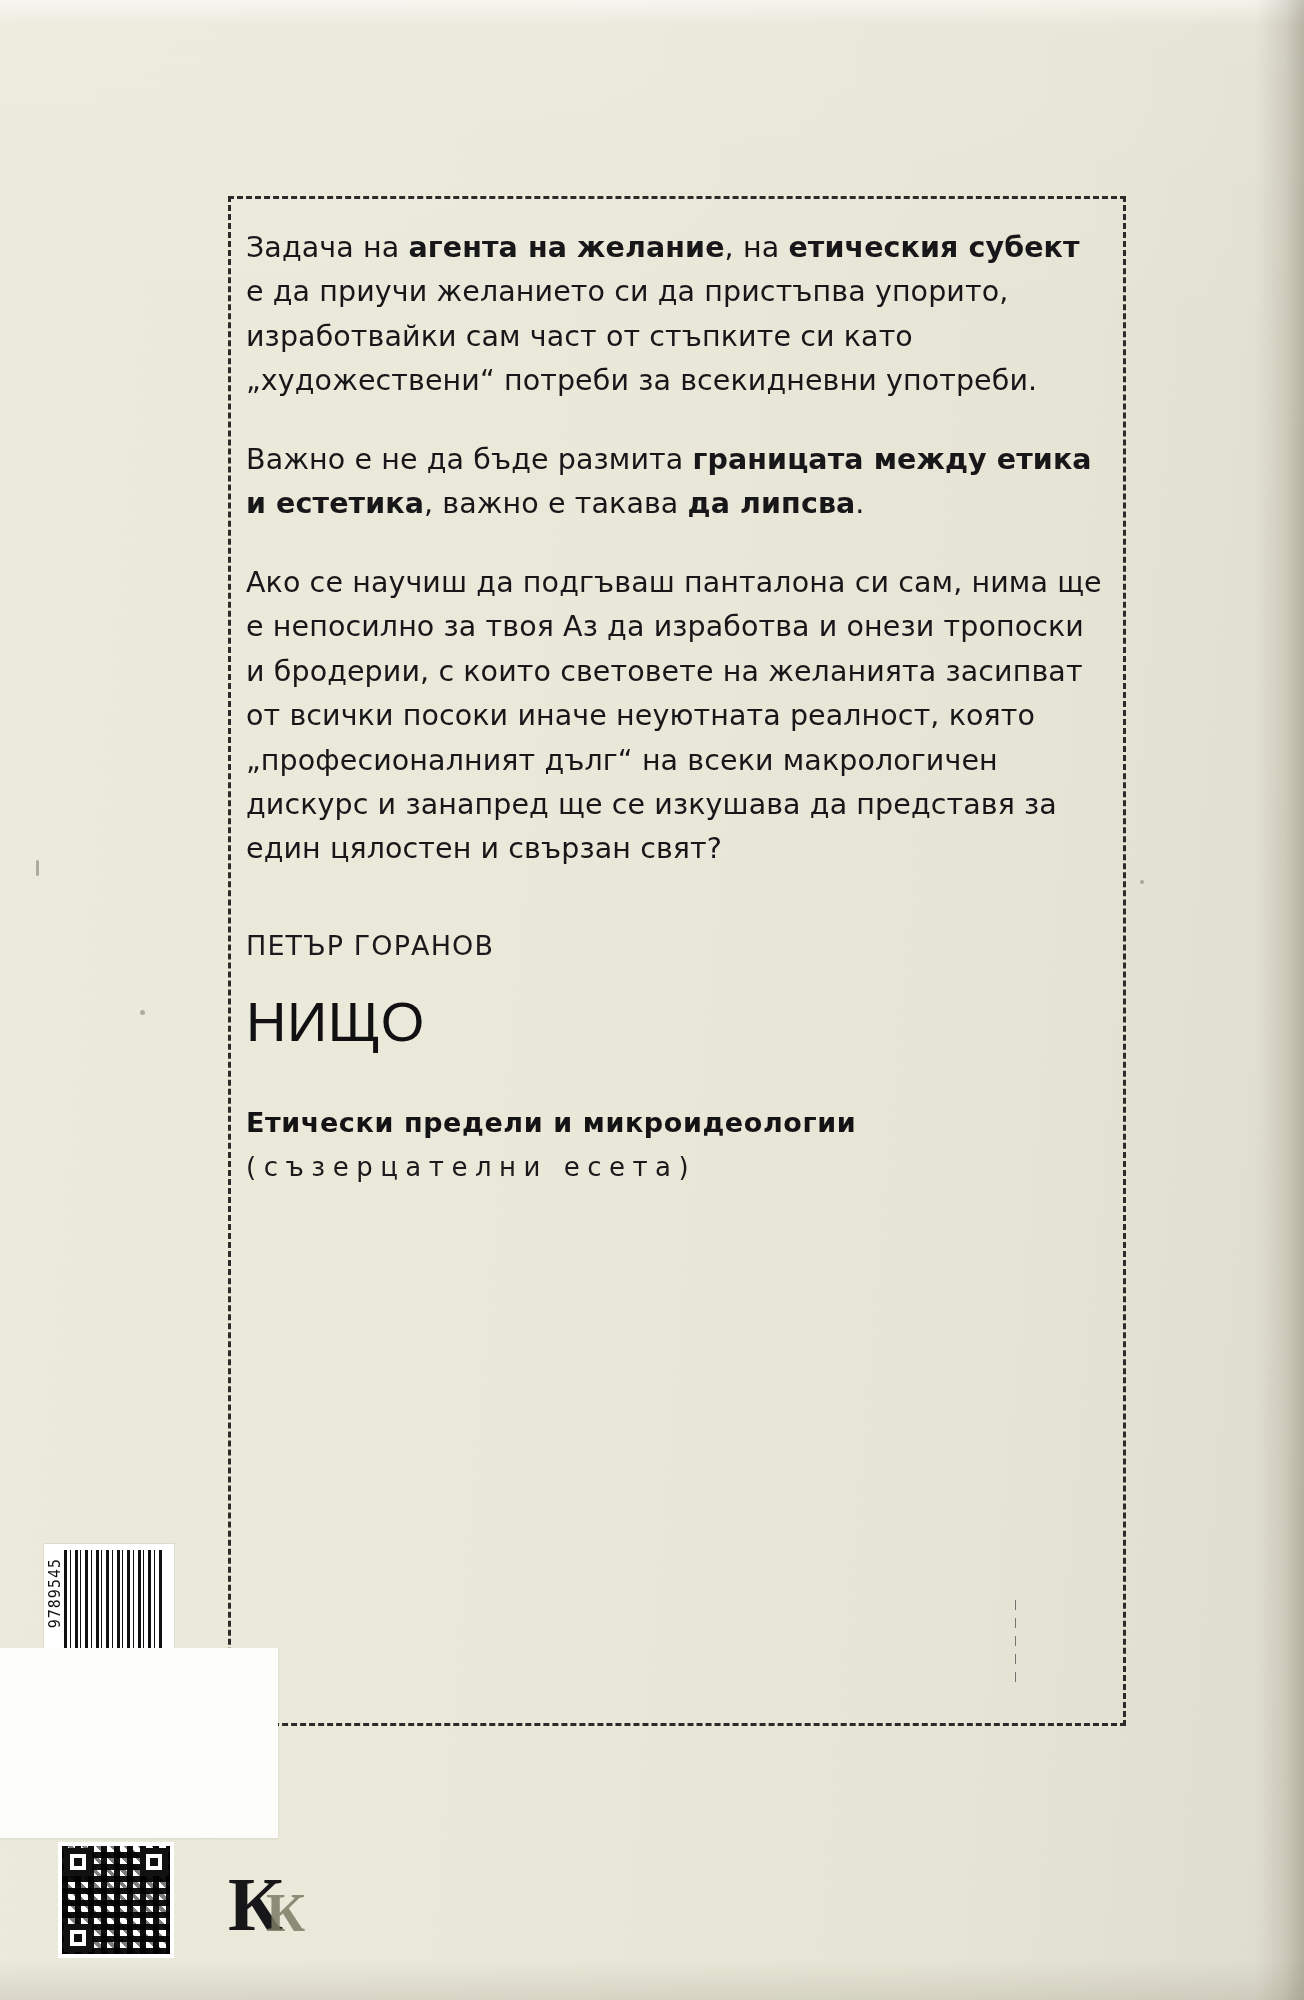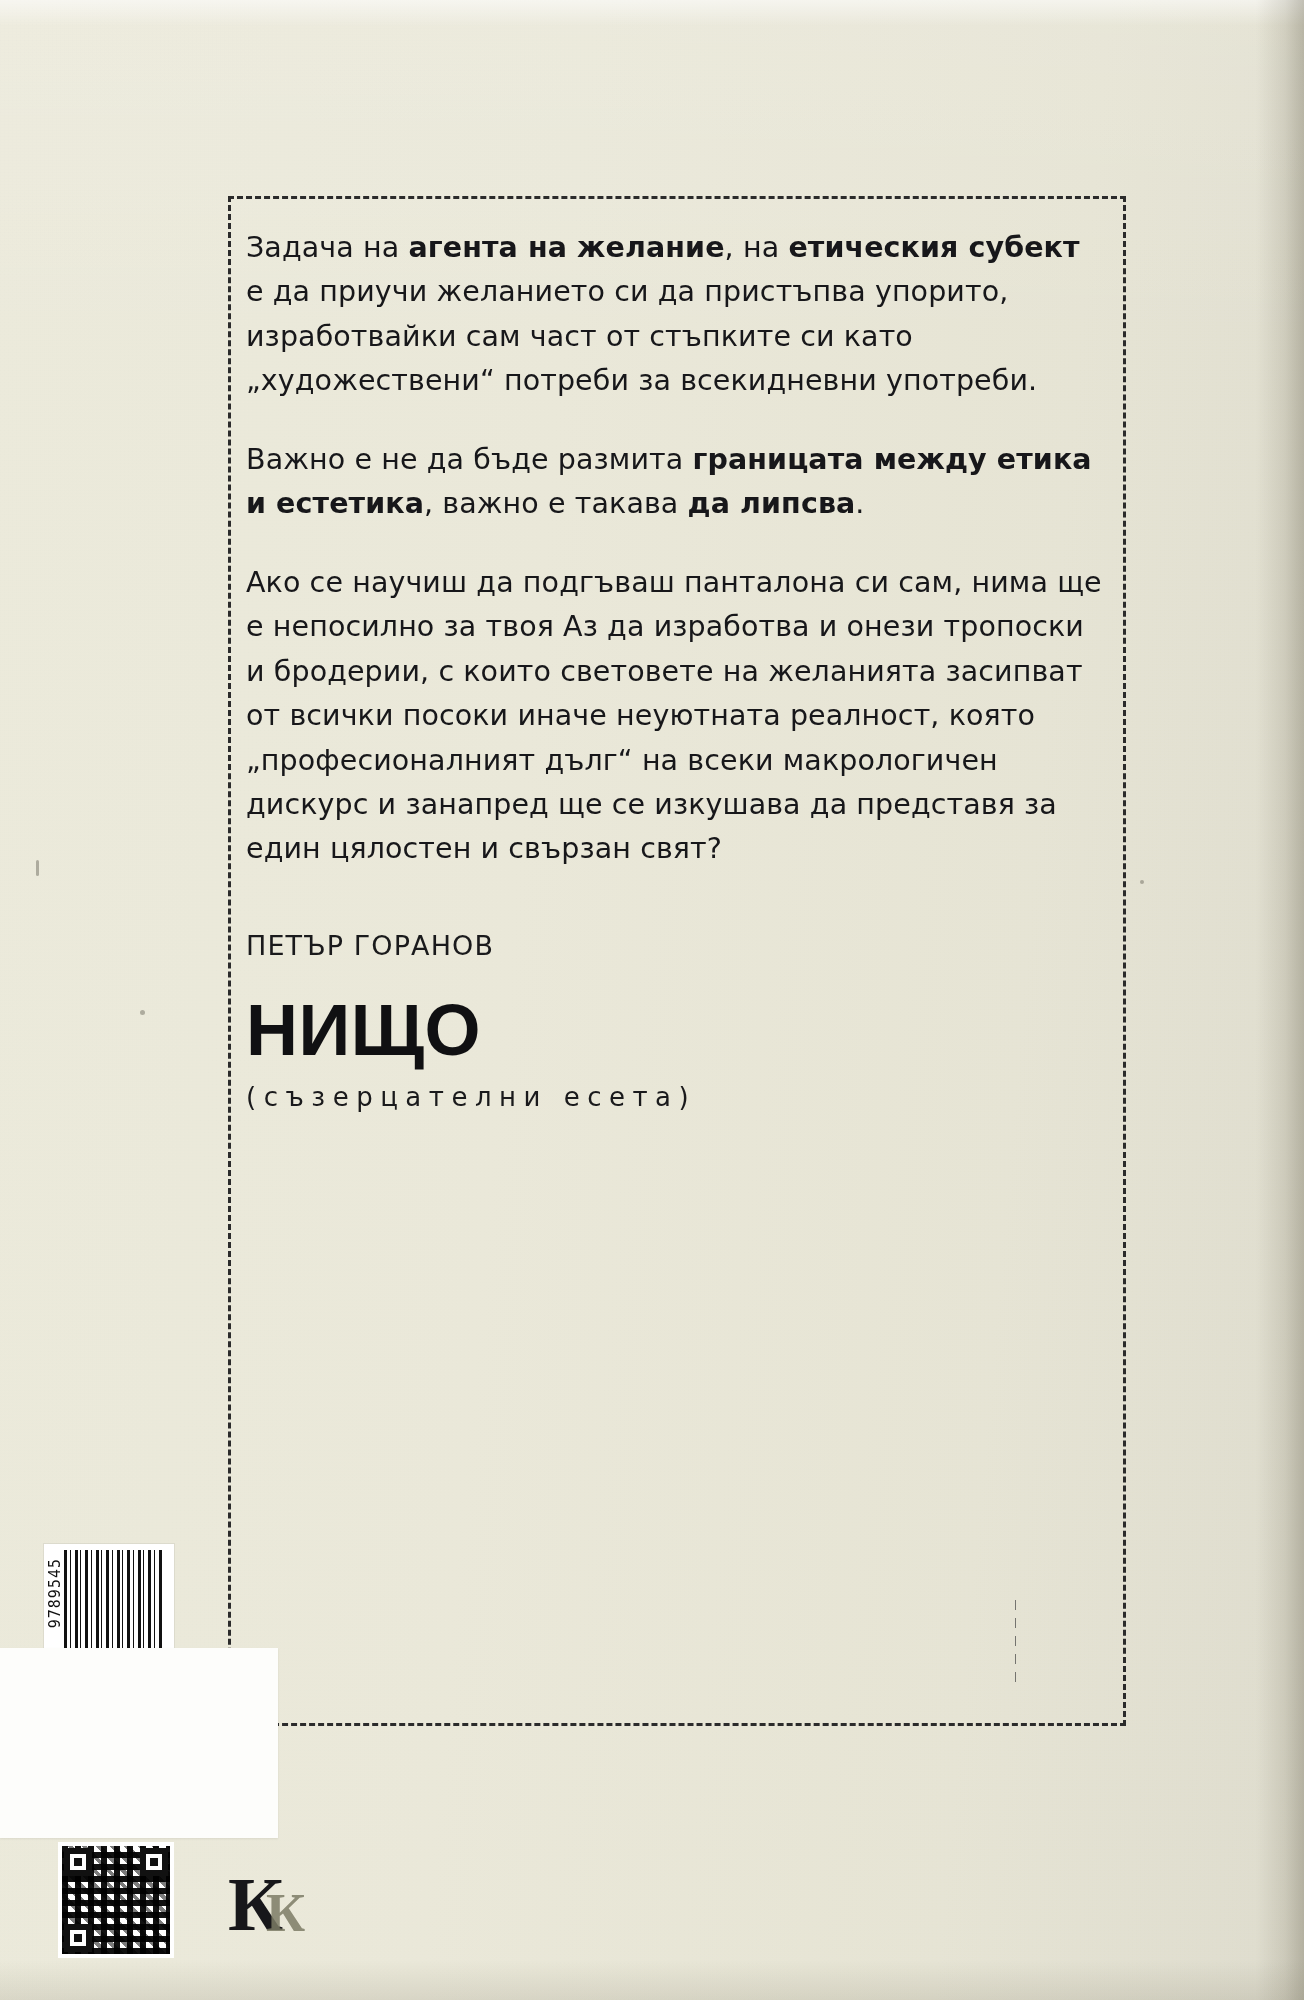--- a/index.html
+++ b/index.html
@@ -86,23 +86,23 @@
   .author {
     margin: 58px 0 0 0;
     font-size: 27px;
     letter-spacing: 1.1px;
     color: #1a1a1c;
     font-family: "DejaVu Sans", sans-serif;
   }
 
   .title {
     margin: 32px 0 0 0;
-    font-size: 72px;
+    font-size: 56px;
     line-height: 1.04;
-    font-weight: 700;
+    font-weight: 400;
     letter-spacing: .5px;
     color: #101012;
     font-family: "Liberation Sans", sans-serif;
   }
 
   .subtitle {
     margin: 56px 0 0 0;
     font-size: 27px;
     font-weight: 700;
     letter-spacing: .6px;
@@ -267,20 +267,21 @@
     <p class="para">
       <span>Ако се научиш да подгъваш панталона си сам, нима ще е непосилно за твоя Аз да изработва и онези тропоски и бродерии, с които световете на желанията засипват от всички посоки иначе неуютната реалност, която „професионалният дълг“ на всеки макрологичен дискурс и занапред ще се изкушава да представя за един цялостен и свързан свят?</span>
     </p>
 
     <p class="author">ПЕТЪР ГОРАНОВ</p>
 
     <div class="title">
       <div>НИЩО</div>
     </div>
 
+    <p class="subtitle">Етически предели и микроидеологии</p>
     <p class="subnote">(съзерцателни есета)</p>
   </div>
 
   <div id="tick-mark"></div>
 
   <div id="publisher">
     <div class="k2">К</div>
     <div class="k">К</div>
   </div>
 

